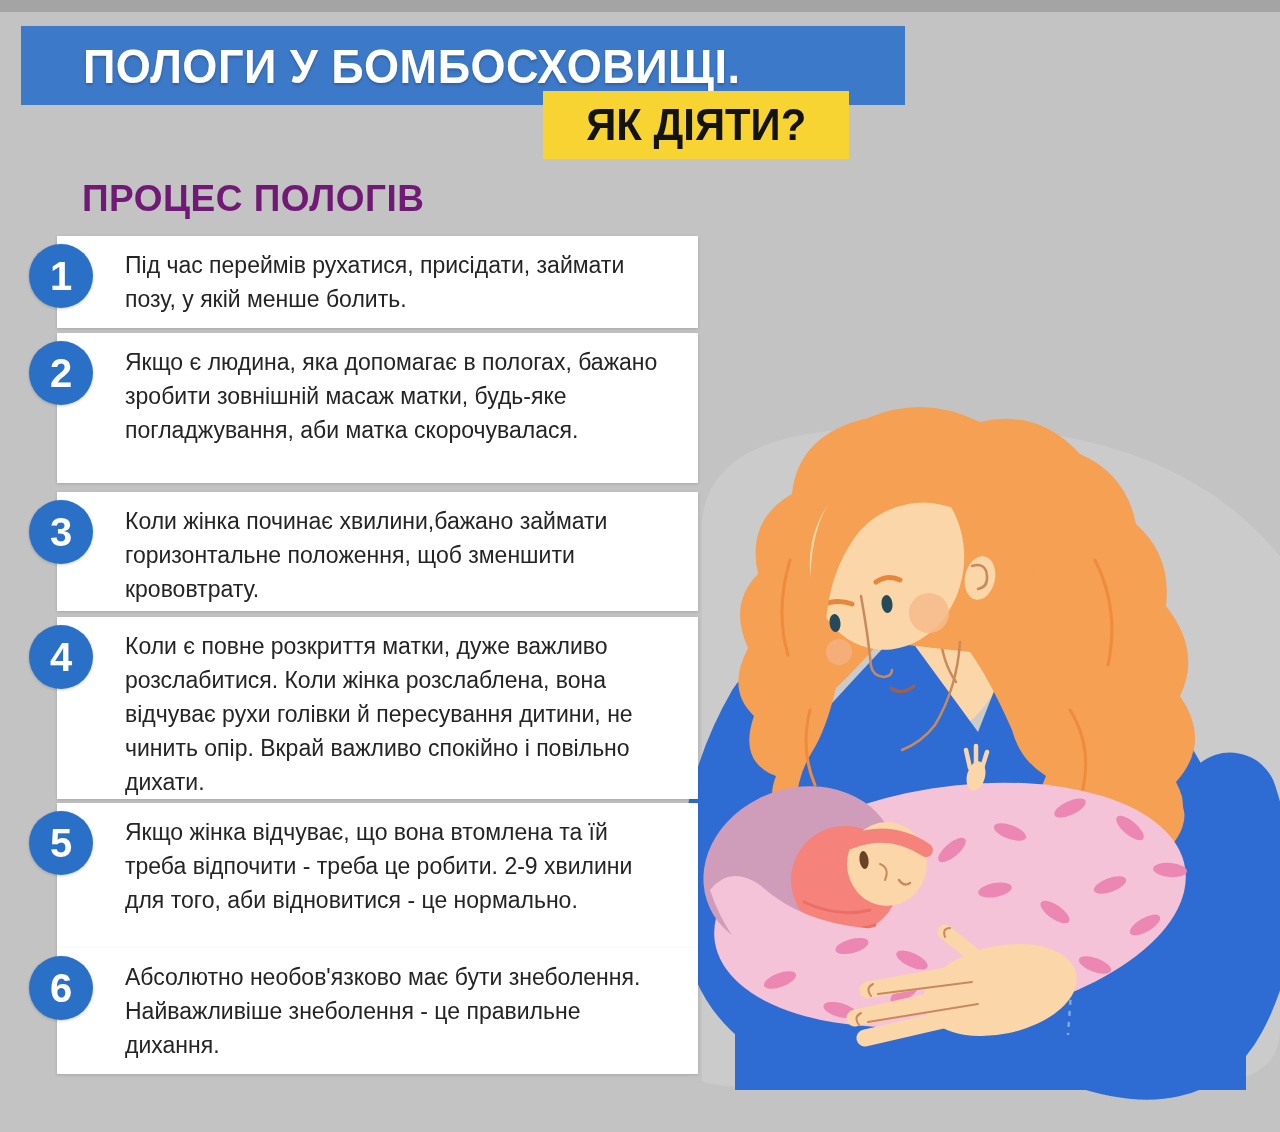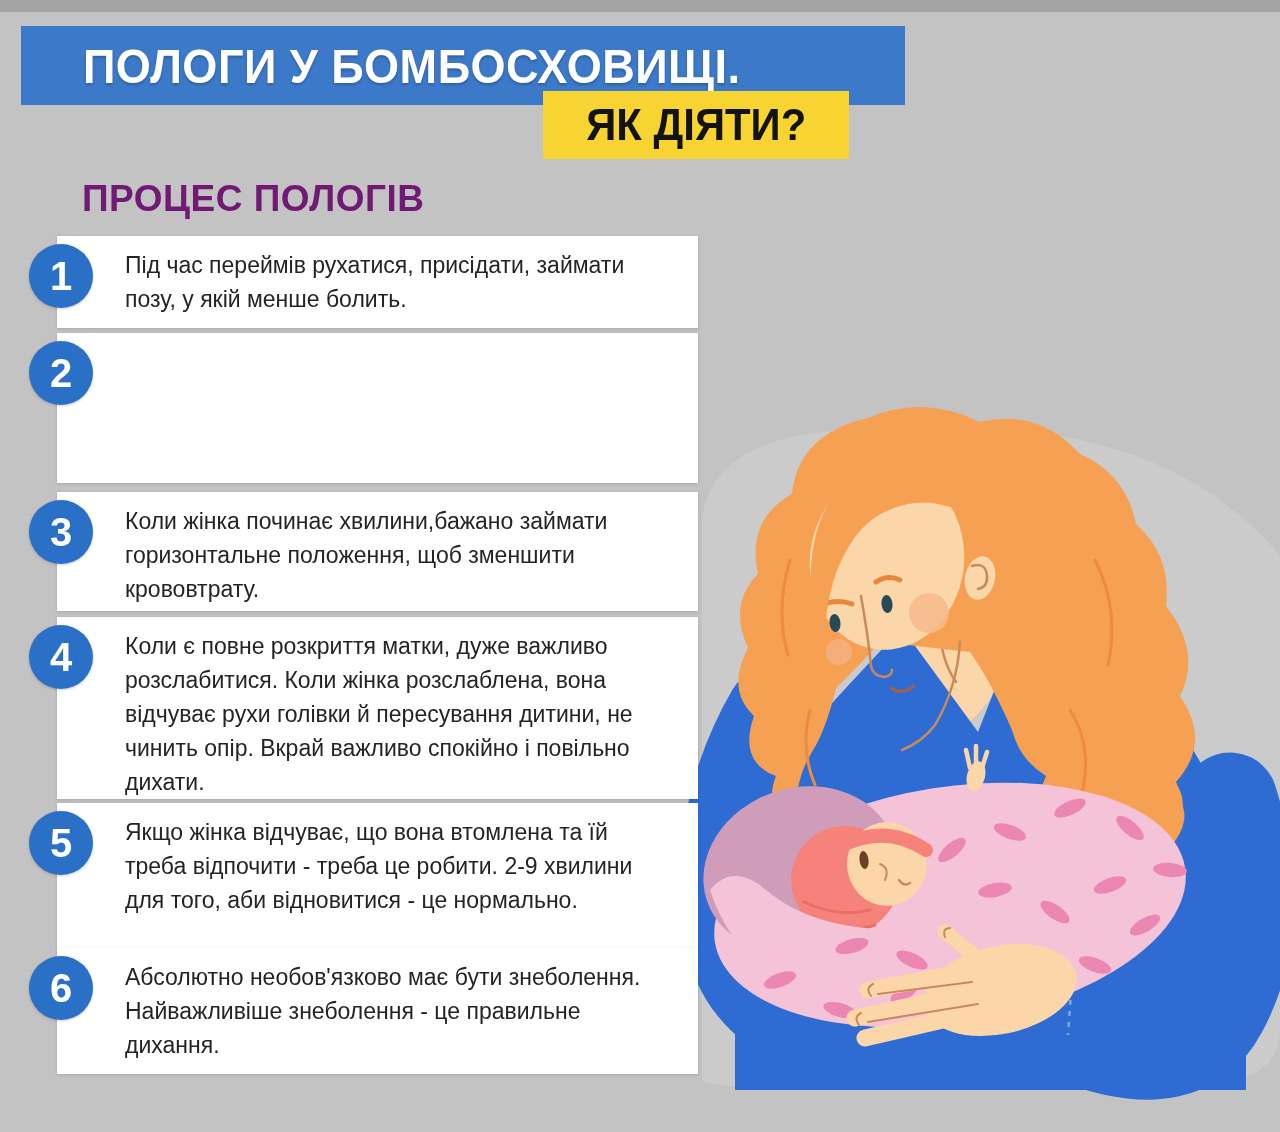--- a/index.html
+++ b/index.html
@@ -67,20 +67,21 @@
 </div>
 
 <div class="section-heading">ПРОЦЕС ПОЛОГІВ</div>
 
 <div class="card" id="card-1">
   <div class="num-badge">1</div>
   <p class="step-text">Під час переймів рухатися, присідати, займати позу, у якій менше болить.</p>
 </div>
 <div class="card" id="card-2">
   <div class="num-badge">2</div>
+  <p class="step-text">Якщо є людина, яка допомагає в пологах, бажано зробити зовнішній масаж матки, будь-яке погладжування, аби матка скорочувалася.</p>
 </div>
 <div class="card" id="card-3">
   <div class="num-badge">3</div>
   <p class="step-text">Коли жінка починає хвилини,бажано займати горизонтальне положення, щоб зменшити крововтрату.</p>
 </div>
 <div class="card" id="card-4">
   <div class="num-badge">4</div>
   <p class="step-text">Коли є повне розкриття матки, дуже важливо розслабитися. Коли жінка розслаблена, вона відчуває рухи голівки й пересування дитини, не чинить опір. Вкрай важливо спокійно і повільно дихати.</p>
 </div>
 <div class="card" id="card-5">

